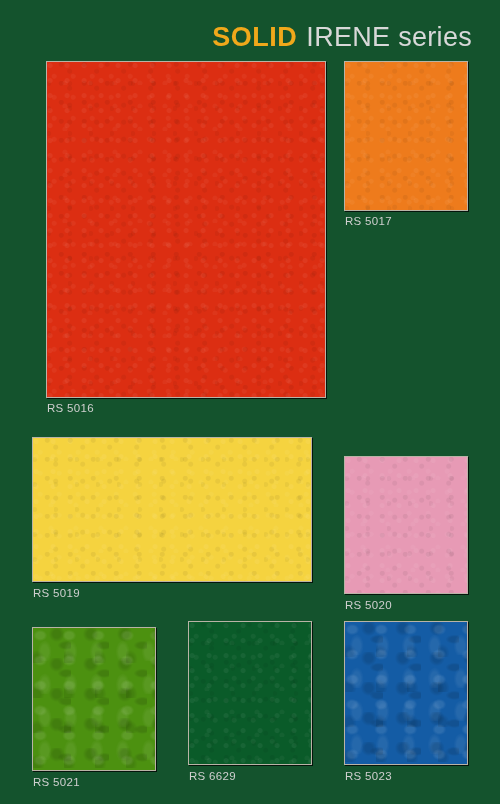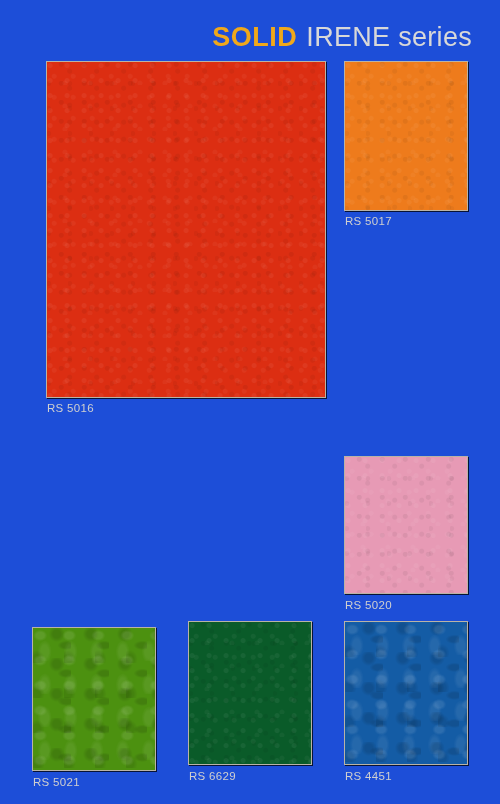--- a/index.html
+++ b/index.html
@@ -4,21 +4,21 @@
 <style>
   html, body {
     margin: 0;
     padding: 0;
     background: #0d0d0f;
   }
   #page {
     position: relative;
     width: 500px;
     height: 804px;
-    background: #1d4ed8;
+    background: #14532d;
     overflow: hidden;
     font-family: "Liberation Sans", sans-serif;
   }
 
   
   #header {
     position: absolute;
     left: 0;
     top: 22px;
     width: 472px;
@@ -100,20 +100,26 @@
         <div class="tex"></div>
       </div>
       <div class="swatch-label" style="top: 341px;">RS 5016</div>
     </div>
     <div class="swatch-cell" style="left: 344px; top: 61px; width: 124px; height: 170px;">
       <div class="swatch-chip grain-fine" style="width: 124px; height: 150px; background: rgb(238, 123, 28);">
         <div class="tex"></div>
       </div>
       <div class="swatch-label" style="top: 154px;">RS 5017</div>
     </div>
+    <div class="swatch-cell" style="left: 32px; top: 437px; width: 280px; height: 166px;">
+      <div class="swatch-chip grain-fine" style="width: 280px; height: 145px; background: rgb(245, 211, 63);">
+        <div class="tex"></div>
+      </div>
+      <div class="swatch-label" style="top: 150px;">RS 5019</div>
+    </div>
     <div class="swatch-cell" style="left: 344px; top: 456px; width: 140px; height: 159px; text-align: center;">
       <div class="swatch-chip grain-fine" style="width: 124px; height: 138px; background: rgb(231, 154, 181);">
         <div class="tex"></div>
       </div>
       <div class="swatch-label" style="top: 143px;">RS 5020</div>
     </div>
     <div class="swatch-cell" style="left: 32px; top: 627px; width: 124px; height: 165px;">
       <div class="swatch-chip grain-coarse" style="width: 124px; height: 144px; background: rgb(76, 145, 16);">
         <div class="tex"></div>
       </div>
@@ -122,15 +128,15 @@
     <div class="swatch-cell" style="left: 188px; top: 621px; width: 124px; height: 165px;">
       <div class="swatch-chip grain-fine" style="width: 124px; height: 144px; background: rgb(10, 91, 41);">
         <div class="tex"></div>
       </div>
       <div class="swatch-label" style="top: 149px;">RS 6629</div>
     </div>
     <div class="swatch-cell" style="left: 344px; top: 621px; width: 124px; height: 165px;">
       <div class="swatch-chip grain-coarse" style="width: 124px; height: 144px; background: rgb(20, 92, 165);">
         <div class="tex"></div>
       </div>
-      <div class="swatch-label" style="top: 149px;">RS 4451</div>
+      <div class="swatch-label" style="top: 149px;">RS 5023</div>
     </div>
   </div>
 
 </body></html>

